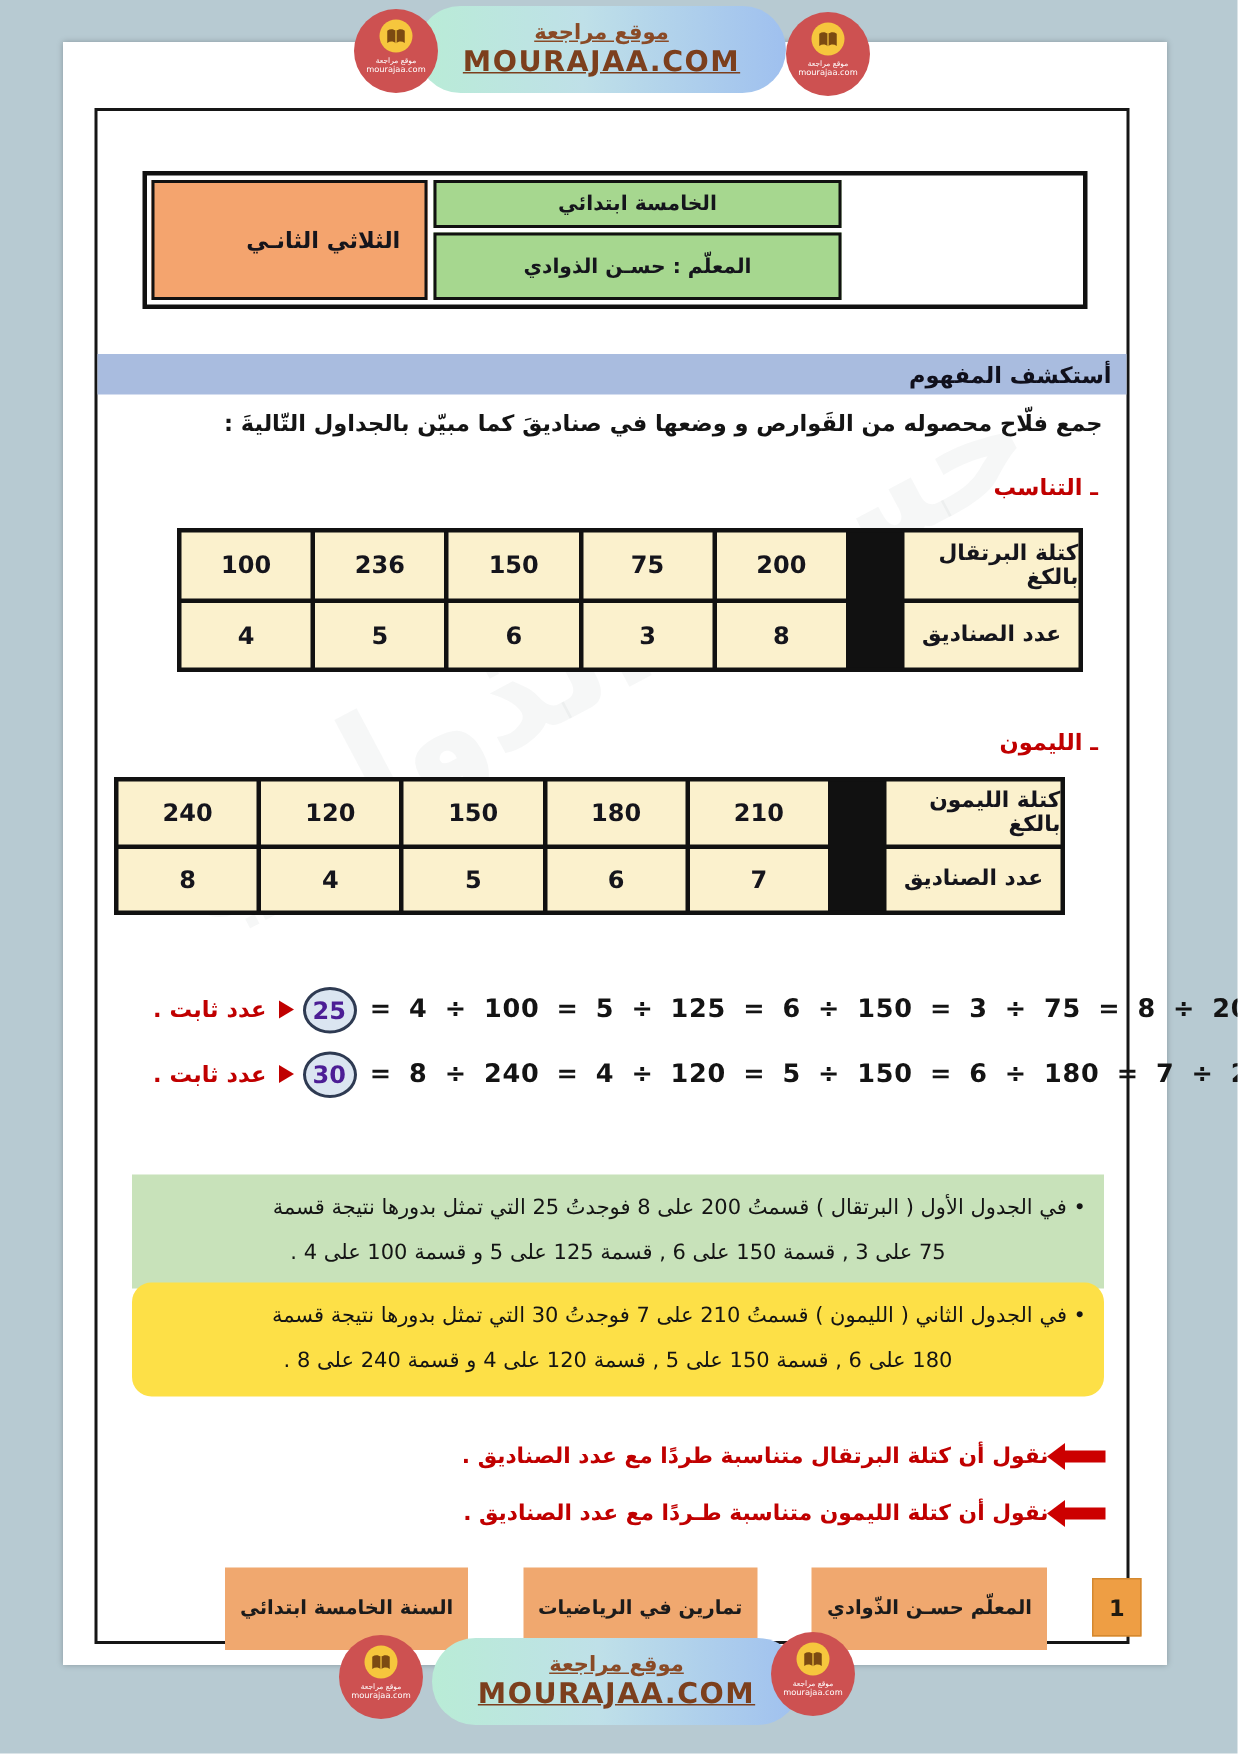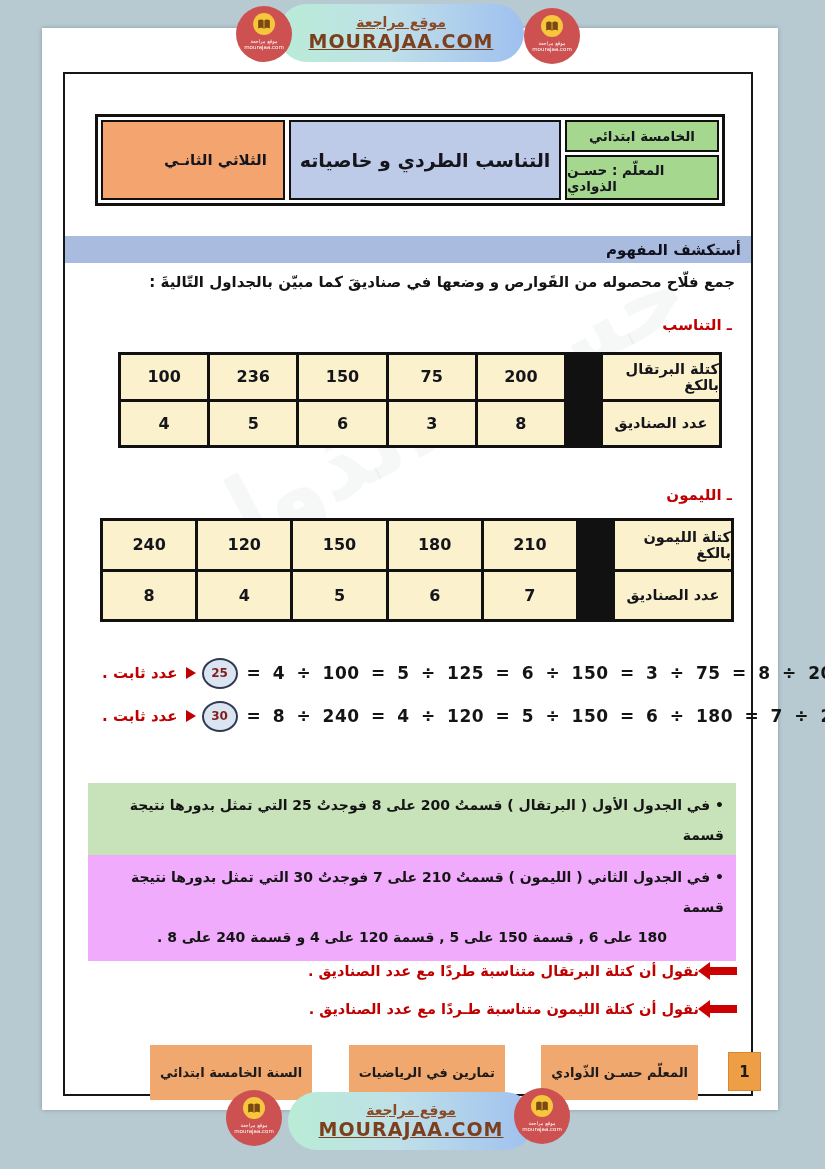--- a/index.html
+++ b/index.html
@@ -91,31 +91,31 @@
   .eq-label { direction:rtl; font-size:15px; font-weight:bold; color:#c00000; white-space:nowrap; }
   .arrow-right { display:inline-block; width:24px; height:3px; background:#c00000; position:relative; margin-right:6px; }
   .arrow-right::after {
     content:""; position:absolute; right:-9px; top:-4.5px;
     border-left:10px solid #c00000; border-top:6px solid transparent; border-bottom:6px solid transparent;
   }
   .eq-circle {
     min-width:36px; height:31px; border-radius:50%;
     background:#dbe5f1; border:2px solid #2e3a52;
     display:flex; align-items:center; justify-content:center;
-    font-size:12px; font-weight:bold; color:#7f1d1d;text-align:center;
+    font-size:16px; font-weight:bold; color:#4c1d95;text-align:center;
   }
   .eq-expr { direction:ltr; font-size:17px; font-weight:bold; color:#141414; letter-spacing:0.5px; word-spacing:5px; white-space:nowrap; }
   
   .note {
     position:absolute; left:46px; width:648px;
-    direction:rtl; font-size:14px; font-weight:bold; color:#141414;
+    direction:rtl; font-size:14px; font-weight:normal; color:#141414;
     padding:7px 12px 9px 12px; line-height:2.15;
   }
   .note.green  { background:#c8e2ba; top:755px; }
-  .note.orange { background:#f0abfc; top:827px; }
+  .note.orange { background:#fde047; top:827px;border-radius:13px; }
   .note .l1 { text-align:right; }
   .note .l2 { text-align:center; }
   
   .concl {
     position:absolute; left:23px; width:686px; height:30px;
     display:flex; direction:ltr; align-items:center; justify-content:flex-end; gap:10px;
     padding-right:14px;
   }
   .concl-text { direction:rtl; font-size:14.5px; font-weight:bold; color:#c00000; white-space:nowrap; }
   .arrow-left-thick { display:inline-block; width:28px; height:8px; background:#cc0000; position:relative; }
@@ -140,21 +140,20 @@
 <body>
 
 <div class="page">
 
   <div class="watermark">حسن الذوادي</div>
 
   <div class="frame"></div>
 
   <div class="title-table">
     <div class="tcell orange">الثلاثي الثانـي</div>
-    <div class="tcell blue">التناسب الطردي و خاصياته</div>
     <div class="tgreen">
       <div class="tcell green">الخامسة ابتدائي</div>
       <div class="tcell green">المعلّم : حسـن الذوادي</div>
     </div>
   </div>
 
   <div class="section-bar">
     <span>أستكشف المفهوم</span>
   </div>
 
@@ -172,21 +171,21 @@
     <div class="dcell num">4</div>
     <div class="dcell num">5</div>
     <div class="dcell num">6</div>
     <div class="dcell num">3</div>
     <div class="dcell num">8</div>
     <div class="dcell hdr">عدد الصناديق</div>
   </div>
 
   <div class="fruit-label" style="top:458px;">ـ الليمون</div>
 
-  <div class="data-table" style="left:58px; top:490px; width:634px; height:104px; grid-template-columns:repeat(5,1fr) 152px; grid-template-rows:1fr 1fr;">
+  <div class="data-table" style="left:34px; top:490px; width:634px; height:92px; grid-template-columns:repeat(5,1fr) 152px; grid-template-rows:1fr 1fr;">
     <div class="dcell num">240</div>
     <div class="dcell num">120</div>
     <div class="dcell num">150</div>
     <div class="dcell num">180</div>
     <div class="dcell num">210</div>
     <div class="dcell hdr">كتلة الليمون بالكغ</div>
     <div class="dcell num">8</div>
     <div class="dcell num">4</div>
     <div class="dcell num">5</div>
     <div class="dcell num">6</div>

